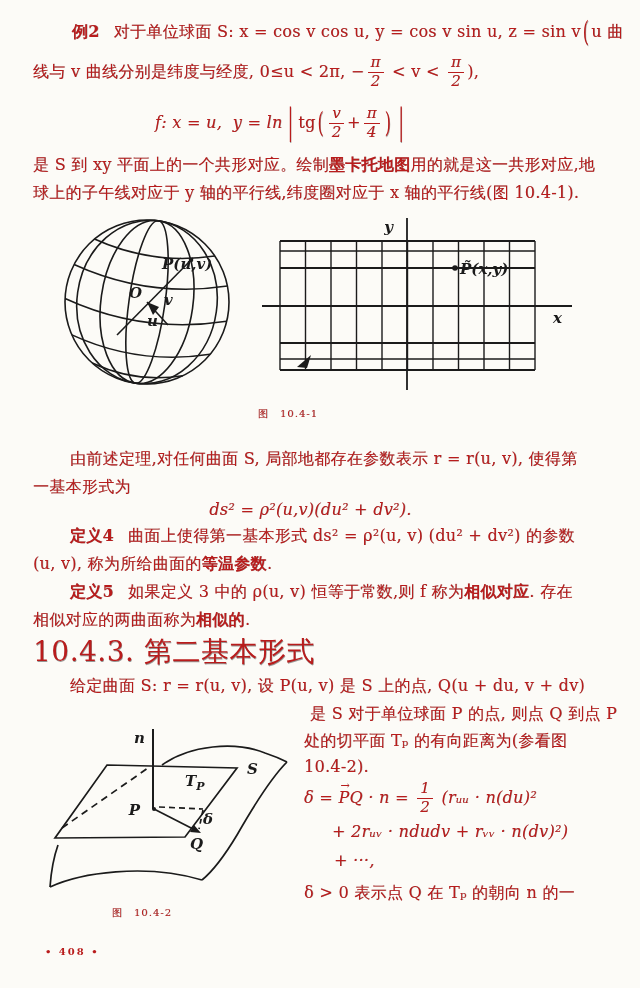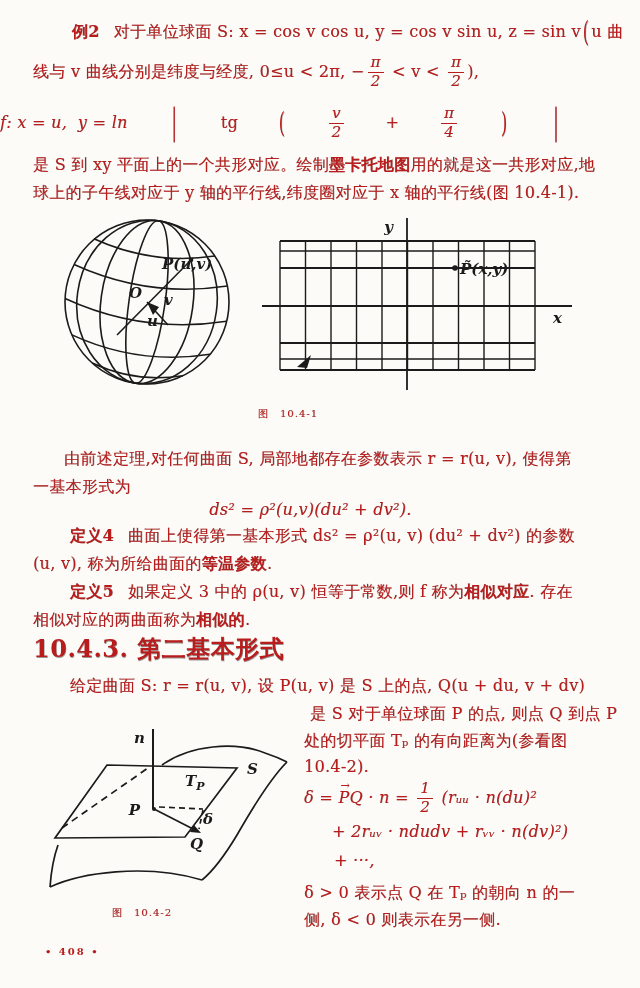--- a/index.html
+++ b/index.html
@@ -20,21 +20,21 @@
   .exlabel{font-weight:bold;margin-right:14px;}
   .frac{display:inline-flex;flex-direction:column;align-items:center;
         vertical-align:middle;font-style:italic;line-height:1.05;
         margin:0 3px;font-size:15px;}
   .fr-num{padding:0 3px 1px;border-bottom:1.4px solid currentColor;}
   .fr-den{padding-top:1px;}
   .bigp{display:inline-block;transform:scaleY(1.8);margin:0 2px;font-weight:normal;}
   .bar{display:inline-block;transform:scaleY(2.2);margin:0 5px;font-weight:normal;}
   .vec{position:relative;display:inline-block;font-style:italic;}
   .vec-arrow{position:absolute;top:-12px;left:2px;font-size:11px;font-style:normal;}
-  .heading{position:absolute;font-size:24px;font-weight:bold;letter-spacing:0.5px;
+  .heading{position:absolute;font-size:28px;font-weight:normal;letter-spacing:0.5px;
            text-shadow:0.5px 0.5px 0 rgba(0,0,0,0.4);}
   .caption{position:absolute;font-size:10px;letter-spacing:1px;
            text-shadow:0.4px 0.4px 0 rgba(0,0,0,0.35);}
   .pagenum{position:absolute;font-size:10px;font-weight:bold;letter-spacing:2px;}
   .fig{position:absolute;}
   .figlabel{font-family:"DejaVu Serif","DejaVu Sans",serif;font-style:italic;
             font-weight:bold;font-size:15px;fill:#1b1b1b;}
   .figlabel-sub{font-size:11px;}
   .stroke{stroke:#1b1b1b;fill:none;}
 </style>
@@ -48,21 +48,21 @@
   </div>
 
   <div class="line mline" style="left:33px;top:52px;height:40px;justify-content:space-between;">
     <span>线与 v 曲线分别是纬度与经度, 0≤u &lt; 2π, −</span>
       <span class="frac"><span class="fr-num">π</span><span class="fr-den">2</span></span>
       <span> &lt; v &lt; </span>
       <span class="frac"><span class="fr-num">π</span><span class="fr-den">2</span></span>
       <span>),</span>
   </div>
 
-  <div class="line mline center" style="left:0;top:102px;width:564px;height:42px;justify-content:space-between;">
+  <div class="line mline center" style="left:0;top:102px;width:564px;height:42px;">
     <span class="it">f: x = u,  y = ln</span>
       <span class="bar">|</span>
       <span>tg</span>
       <span class="bigp">(</span>
       <span class="frac"><span class="fr-num">v</span><span class="fr-den">2</span></span>
       <span>+</span>
       <span class="frac"><span class="fr-num">π</span><span class="fr-den">4</span></span>
       <span class="bigp">)</span>
       <span class="bar">|</span>
   </div>
@@ -123,21 +123,21 @@
     </g>
     <circle cx="420" cy="56" r="2.8" fill="#1b1b1b"></circle>
     <polygon points="262,155 276,143 272,156" fill="#1b1b1b"></polygon>
     <text class="figlabel" x="358" y="20" text-anchor="end">y</text>
     <text class="figlabel" x="518" y="111">x</text>
     <text class="figlabel" x="425" y="62">P̃(x,y)</text>
   </svg>
 
   <div class="caption" style="left:258px;top:407px;">图　10.4-1</div>
 
-  <div class="line" style="left:64px;top:447px;">
+  <div class="line" style="left:70px;top:447px;">
     <span>由前述定理,对任何曲面 S, 局部地都存在参数表示 r = r(u, v), 使得第</span>
   </div>
   <div class="line" style="left:33px;top:475px;">
     <span>一基本形式为</span>
   </div>
   <div class="line center mline" style="left:0;top:498px;width:621px;">
     <span class="it">ds² = ρ²(u,v)(du² + dv²).</span>
   </div>
 
   <div class="line" style="left:70px;top:524px;">
@@ -182,23 +182,20 @@
   </div>
   <div class="line" style="left:332px;top:820px;">
     <span class="it">+ 2rᵤᵥ · ndudv + rᵥᵥ · n(dv)²)</span>
   </div>
   <div class="line" style="left:334px;top:849px;">
     <span class="it">+ ···,</span>
   </div>
 
   <div class="line" style="left:304px;top:881px;">
     <span>δ &gt; 0 表示点 Q 在 Tₚ 的朝向 n 的一</span>
-  </div>
-  <div class="line" style="left:304px;top:908px;">
-    <span>侧, δ &lt; 0 则表示在另一侧.</span>
   </div>
 
   <svg class="fig" style="left:25px;top:715px;" width="270" height="195" viewBox="0 0 270 195">
     <g class="stroke" stroke-width="1.7">
 
       <path d="M137 50 C165 30 210 26 240 38 C252 42 258 45 262 47"></path>
       <path d="M262 47 C247 62 228 92 212 120 C200 140 188 156 177 165"></path>
       <path d="M25 172 C55 158 120 148 177 165"></path>
       <path d="M33 130 C28 144 26 158 25 172"></path>
 

